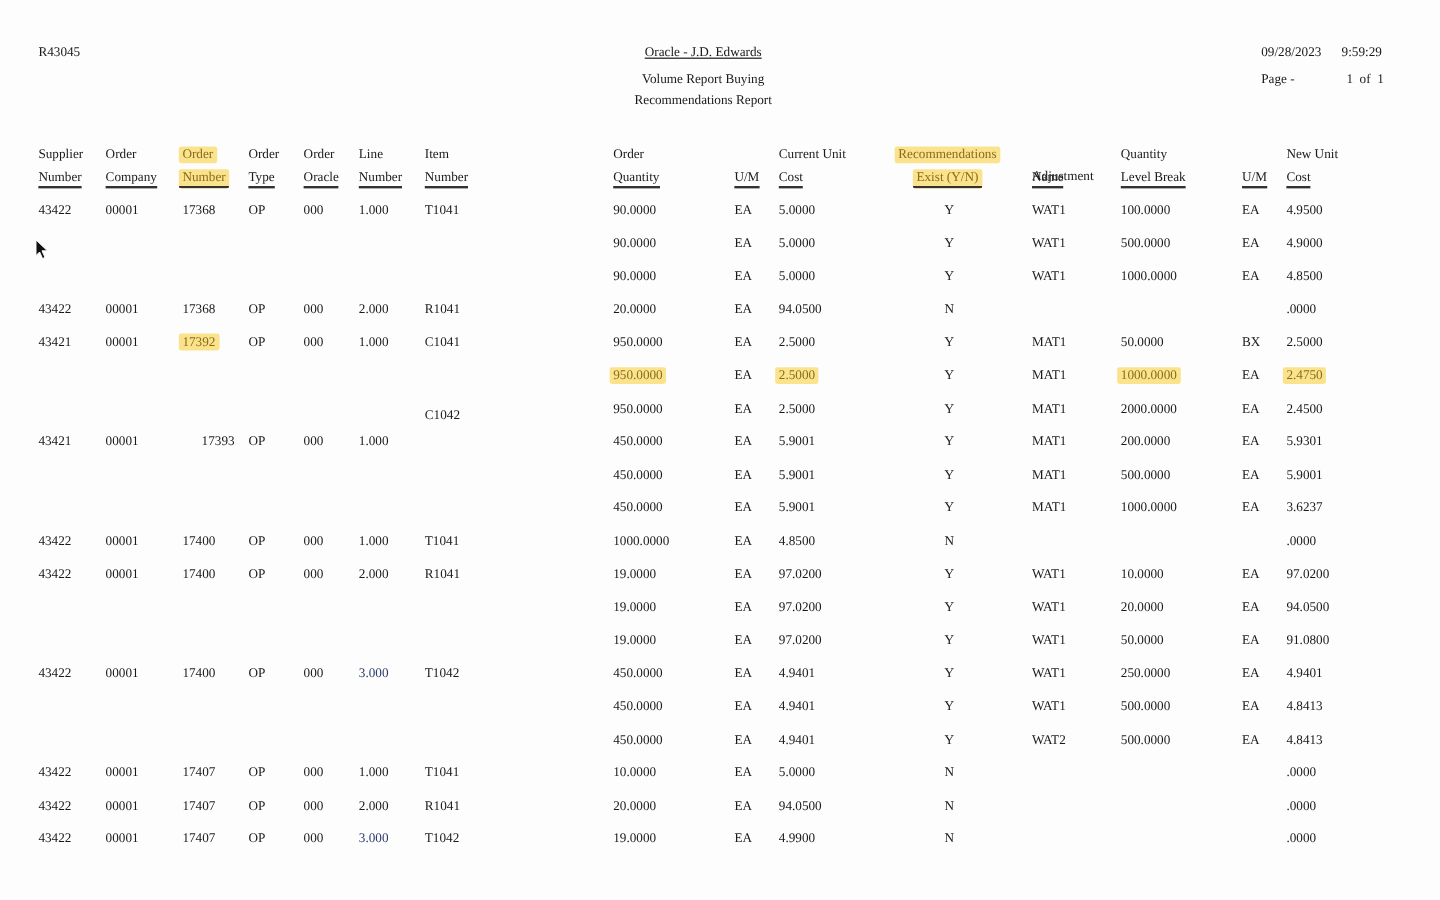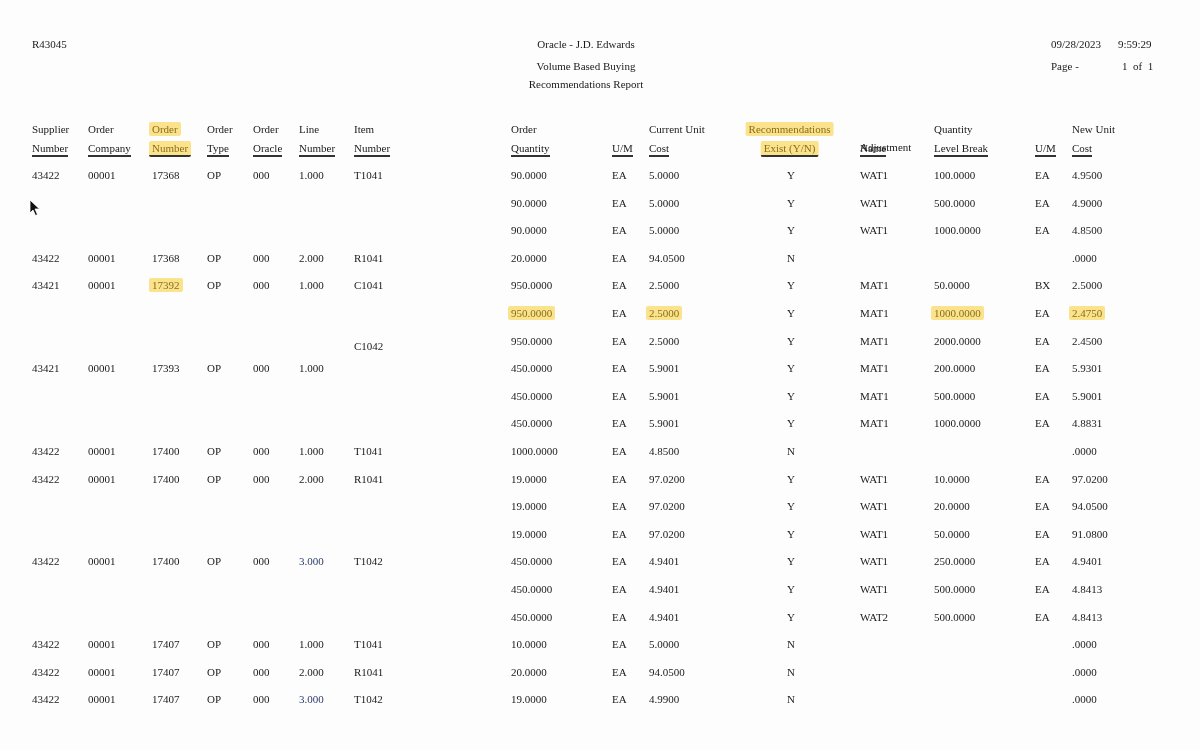--- a/index.html
+++ b/index.html
@@ -17,22 +17,22 @@
     .ul { border-bottom: 2px solid #333; padding-bottom: 1px; }
     .hl { background: #fbe38e; color: #8a6d1a; padding: 1px 3px; margin-left: -3px; border-radius: 2px; }
     .blue { color: #2b3a6b; }
     .cursor { position: absolute; left: 29px; top: 199px; width: 12px; height: 18px; }
   </style>
 </head>
 <body>
 
 <div class="page">
   <div class="abs" style="left:32px; top:37px;">R43045</div>
-  <div class="abs center" style="left:586px; top:37px;">Oracle - J.D. Edwards</div>
-  <div class="abs center" style="left:586px; top:59px;">Volume Based Buying</div>
+  <div class="abs center" style="left:586px; top:37px;text-decoration:underline;">Oracle - J.D. Edwards</div>
+  <div class="abs center" style="left:586px; top:59px;">Volume Report Buying</div>
   <div class="abs center" style="left:586px; top:77px;">Recommendations Report</div>
   <div class="abs" style="left:1051px; top:37px;">09/28/2023</div>
   <div class="abs" style="left:1118px; top:37px;">9:59:29</div>
   <div class="abs" style="left:1051px; top:59px;">Page -</div>
   <div class="abs" style="left:1122px; top:59px; white-space:pre;">1  of  1</div>
 
   <div id="headers">
       <div class="abs hdr" style="left: 32px; top: 122px;"><span>Supplier</span></div>
       <div class="abs hdr" style="left: 32px; top: 141px;"><span class="ul">Number</span></div>
       <div class="abs hdr" style="left: 88px; top: 122px;"><span>Order</span></div>
@@ -147,21 +147,21 @@
         <div class="abs" style="left: 649px; top: 334px;"><span>2.5000</span></div>
         <div class="abs center" style="left: 791px; top: 334px;"><span>Y</span></div>
         <div class="abs" style="left: 860px; top: 334px;"><span>MAT1</span></div>
         <div class="abs" style="left: 934px; top: 334px;"><span>2000.0000</span></div>
         <div class="abs" style="left: 1035px; top: 334px;"><span>EA</span></div>
         <div class="abs" style="left: 1072px; top: 334px;"><span>2.4500</span></div>
       </div>
       <div>
         <div class="abs" style="left: 32px; top: 361px;"><span>43421</span></div>
         <div class="abs" style="left: 88px; top: 361px;"><span>00001</span></div>
-        <div class="abs" style="left: 152px; top: 361px;"><span>17393</span></div>
+        <div class="abs" style="left: 168px; top: 361px;"><span>17393</span></div>
         <div class="abs" style="left: 207px; top: 361px;"><span>OP</span></div>
         <div class="abs" style="left: 253px; top: 361px;"><span>000</span></div>
         <div class="abs" style="left: 299px; top: 361px;"><span>1.000</span></div>
         <div class="abs" style="left: 354px; top: 339px;"><span>C1042</span></div>
         <div class="abs" style="left: 511px; top: 361px;"><span>450.0000</span></div>
         <div class="abs" style="left: 612px; top: 361px;"><span>EA</span></div>
         <div class="abs" style="left: 649px; top: 361px;"><span>5.9001</span></div>
         <div class="abs center" style="left: 791px; top: 361px;"><span>Y</span></div>
         <div class="abs" style="left: 860px; top: 361px;"><span>MAT1</span></div>
         <div class="abs" style="left: 934px; top: 361px;"><span>200.0000</span></div>
@@ -179,21 +179,21 @@
         <div class="abs" style="left: 1072px; top: 389px;"><span>5.9001</span></div>
       </div>
       <div>
         <div class="abs" style="left: 511px; top: 416px;"><span>450.0000</span></div>
         <div class="abs" style="left: 612px; top: 416px;"><span>EA</span></div>
         <div class="abs" style="left: 649px; top: 416px;"><span>5.9001</span></div>
         <div class="abs center" style="left: 791px; top: 416px;"><span>Y</span></div>
         <div class="abs" style="left: 860px; top: 416px;"><span>MAT1</span></div>
         <div class="abs" style="left: 934px; top: 416px;"><span>1000.0000</span></div>
         <div class="abs" style="left: 1035px; top: 416px;"><span>EA</span></div>
-        <div class="abs" style="left: 1072px; top: 416px;"><span>4.8831</span></div>
+        <div class="abs" style="left: 1072px; top: 416px;"><span>3.6237</span></div>
       </div>
       <div>
         <div class="abs" style="left: 32px; top: 444px;"><span>43422</span></div>
         <div class="abs" style="left: 88px; top: 444px;"><span>00001</span></div>
         <div class="abs" style="left: 152px; top: 444px;"><span>17400</span></div>
         <div class="abs" style="left: 207px; top: 444px;"><span>OP</span></div>
         <div class="abs" style="left: 253px; top: 444px;"><span>000</span></div>
         <div class="abs" style="left: 299px; top: 444px;"><span>1.000</span></div>
         <div class="abs" style="left: 354px; top: 444px;"><span>T1041</span></div>
         <div class="abs" style="left: 511px; top: 444px;"><span>1000.0000</span></div>

